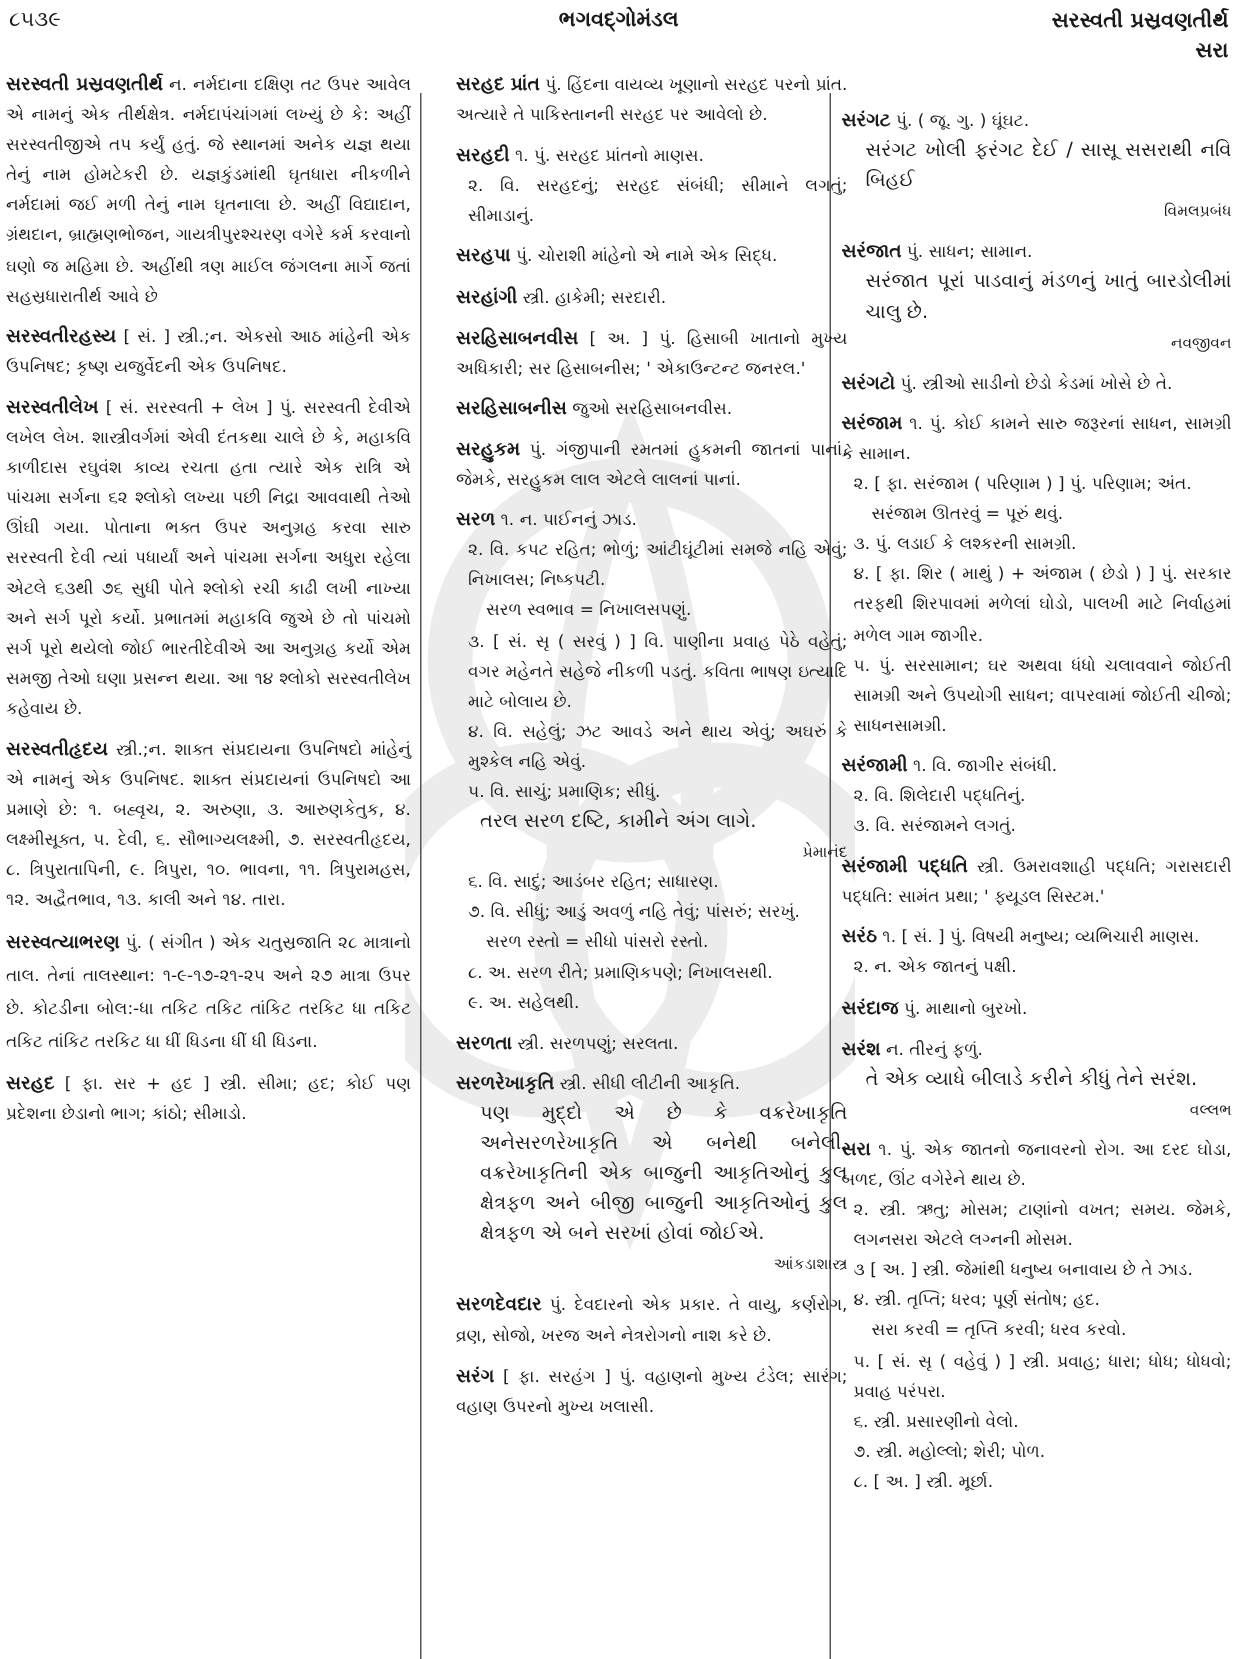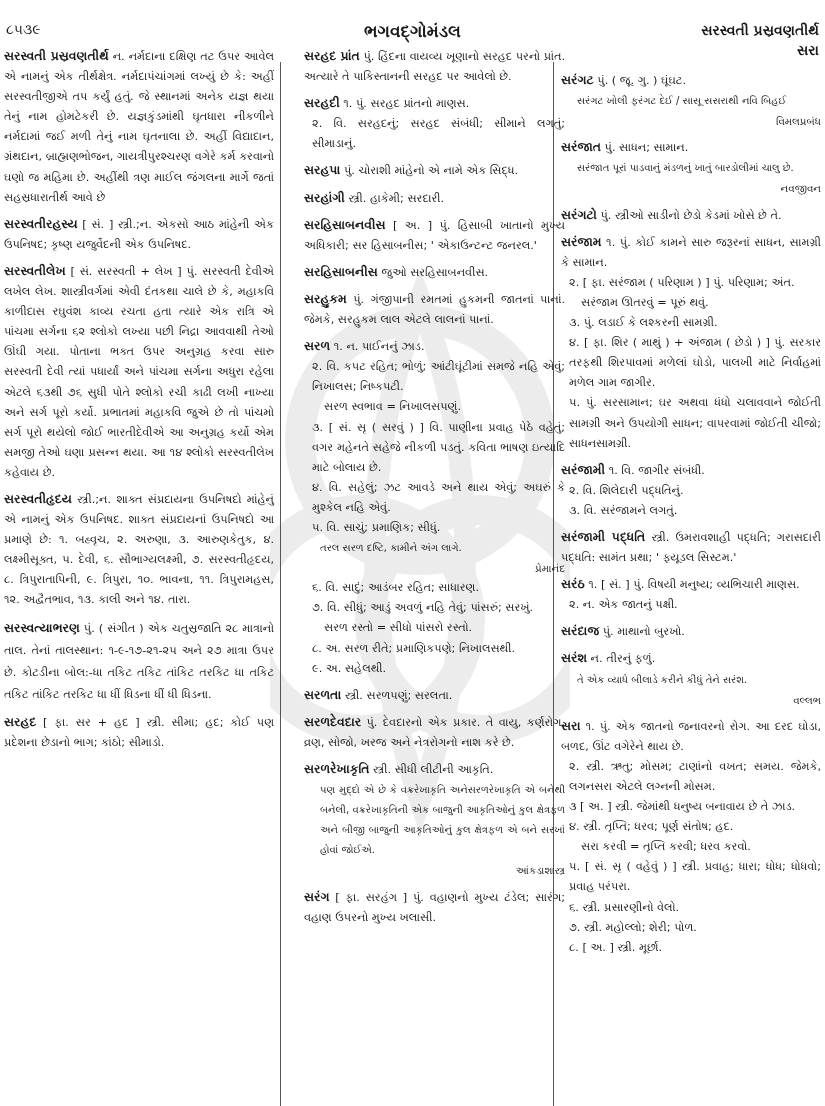--- a/index.html
+++ b/index.html
@@ -1,32 +1,32 @@
 <!DOCTYPE html>
 <html><head>
 <meta charset="utf-8">
 <style>
   html, body { margin:0; padding:0; background:#ffffff; }
   body { width:825px; height:1106px; overflow:hidden; position:relative;
          font-family:"DejaVu Sans", sans-serif; color:#1a1a1a; }
-  .header { position:absolute; left:0; top:16px; width:825px; height:40px; }
+  .header { position:absolute; left:0; top:0; width:825px; height:40px; }
   .page-num { position:absolute; left:6px; top:5px; font-size:14px; }
-  .running-title { position:absolute; left:0; right:0; top:5px; text-align:center; font-size:17px; font-weight:bold; }
+  .running-title { position:absolute; left:0; right:0; top:5px; text-align:center; font-size:14px; font-weight:bold; }
   .guide { position:absolute; right:6px; top:4px; text-align:right; font-size:14px; font-weight:bold; line-height:20px; }
   .watermark { position:absolute; left:270px; top:240px; width:300px; height:620px; pointer-events:none; opacity:0.07; }
   .col { position:absolute; top:46px; font-size:11.3px; line-height:20.1px; }
   .col1 { left:4px; width:270px; }
   .col2 { left:304px; width:261px; }
   .col3 { left:561px; width:260px; }
   .divider { position:absolute; top:62px; bottom:0; width:1px; background:#555; }
   .entry { margin:0 0 6px 0; text-align:justify; }
   .hw { font-weight:bold; font-size:12.4px; }
   .sense { padding-left:8px; text-align:justify; }
   .sub { padding-left:10px; }
-  .quote { padding-left:16px; font-size:10px; }
+  .quote { padding-left:16px; font-size:13px; }
   .src { text-align:right; font-size:10.3px; font-weight:normal; }
 </style>
 </head>
 <body>
 
 <div class="header">
   <span class="page-num">૮૫૩૯</span>
   <div class="running-title">ભગવદ્ગોમંડલ</div>
   <div class="guide">
     <div>સરસ્વતી પ્રસ્રવણતીર્થ</div>
@@ -73,26 +73,26 @@
     <div class="sense">૫. વિ. સાચું; પ્રમાણિક; સીધું.</div>
     <div class="quote">તરલ સરળ દષ્ટિ, કામીને અંગ લાગે.</div>
     <div class="src">પ્રેમાનંદ</div>
     <div class="sense">૬. વિ. સાદું; આડંબર રહિત; સાધારણ.</div>
     <div class="sense">૭. વિ. સીધું; આડું અવળું નહિ તેવું; પાંસરું; સરખું.</div>
     <div class="sub" style="padding-left:20px;">સરળ રસ્તો = સીધો પાંસરો રસ્તો.</div>
     <div class="sense">૮. અ. સરળ રીતે; પ્રમાણિકપણે; નિખાલસથી.</div>
     <div class="sense">૯. અ. સહેલથી.</div>
   </div>
   <div class="entry"><span class="hw">સરળતા</span><span> સ્ત્રી. સરળપણું; સરલતા.</span></div>
-  <div class="entry"><span class="hw">સરળદેવદાર</span><span> પું. દેવદારનો એક પ્રકાર. તે વાયુ, કર્ણરોગ, વ્રણ, સોજો, ખરજ અને નેત્રરોગનો નાશ કરે છે.</span></div>
   <div class="entry">
     <div><span class="hw">સરળરેખાકૃતિ</span><span> સ્ત્રી. સીધી લીટીની આકૃતિ.</span></div>
     <div class="quote">પણ મુદ્દો એ છે કે વક્રરેખાકૃતિ અનેસરળરેખાકૃતિ એ બનેથી બનેલી, વક્રરેખાકૃતિની એક બાજુની આકૃતિઓનું કુલ ક્ષેત્રફળ અને બીજી બાજુની આકૃતિઓનું કુલ ક્ષેત્રફળ એ બને સરખાં હોવાં જોઈએ.</div>
     <div class="src">આંકડાશાસ્ત્ર</div>
   </div>
+  <div class="entry"><span class="hw">સરળદેવદાર</span><span> પું. દેવદારનો એક પ્રકાર. તે વાયુ, કર્ણરોગ, વ્રણ, સોજો, ખરજ અને નેત્રરોગનો નાશ કરે છે.</span></div>
   <div class="entry"><span class="hw">સરંગ</span><span> [ ફા. સરહંગ ] પું. વહાણનો મુખ્ય ટંડેલ; સારંગ; વહાણ ઉપરનો મુખ્ય ખલાસી.</span></div>
 </div>
 
 <div class="col col3" style="top:70px;">
   <div class="entry">
     <div><span class="hw">સરંગટ</span><span> પું. ( જૂ. ગુ. ) ઘૂંઘટ.</span></div>
     <div class="quote">સરંગટ ખોલી ફરંગટ દેઈ / સાસૂ સસરાથી નવિ બિહઈ</div>
     <div class="src">વિમલપ્રબંધ</div>
   </div>
   <div class="entry">

